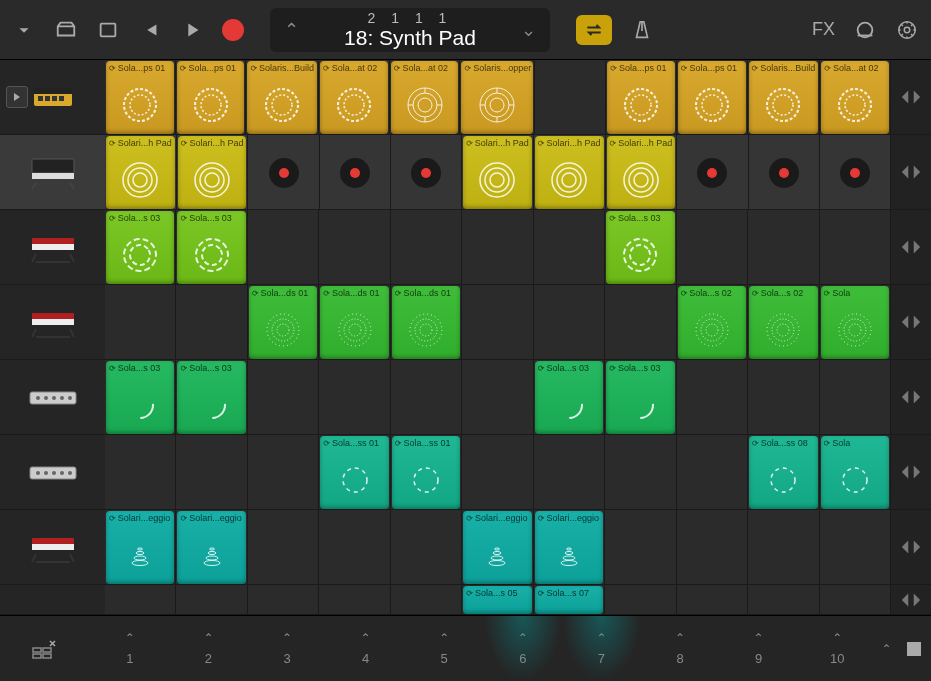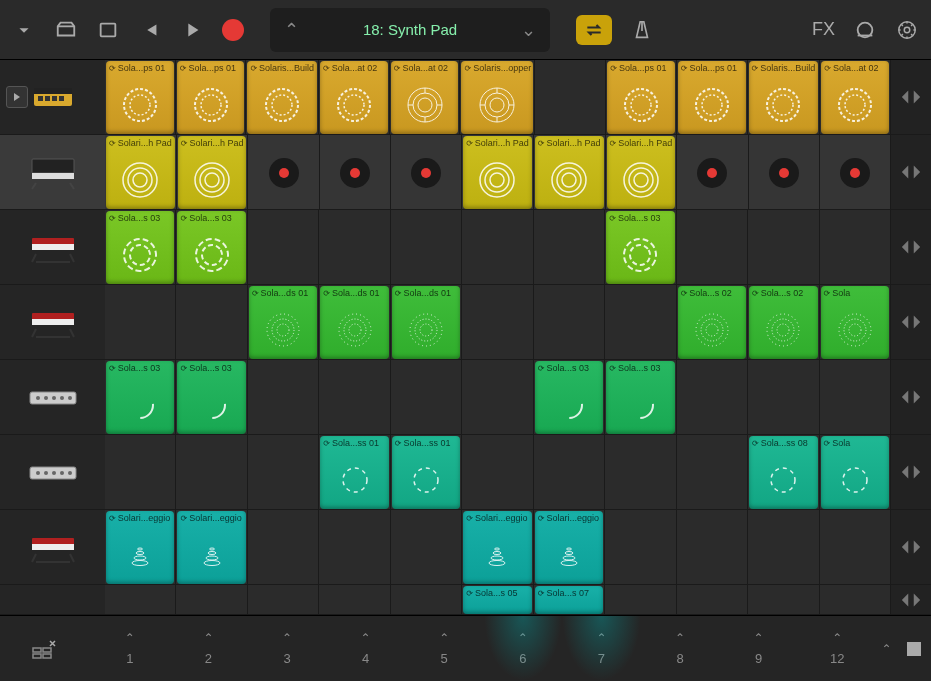--- a/index.html
+++ b/index.html
@@ -4,21 +4,21 @@
 <style>
   * { box-sizing: border-box; margin: 0; padding: 0; }
   html, body { width: 931px; height: 681px; background: #1a1a1a; font-family: -apple-system, Helvetica, Arial, sans-serif; color: #ccc; overflow: hidden; }
   .toolbar { height: 60px; background: #2a2a2a; display: flex; align-items: center; padding: 0 12px; gap: 18px; border-bottom: 1px solid #000; }
   .tool-icon { width: 24px; height: 24px; display: flex; align-items: center; justify-content: center; cursor: pointer; color: #aaa; }
   .tool-icon svg { width: 22px; height: 22px; }
   .rec-btn { width: 22px; height: 22px; border-radius: 50%; background: #e53935; }
   .display-box { flex: 0 0 280px; margin: 0 8px; height: 44px; background: #1e1e1e; border-radius: 6px; display: flex; align-items: center; justify-content: space-between; padding: 0 10px; }
   .display-center { text-align: center; flex: 1; }
   .display-top { font-size: 14px; color: #bbb; letter-spacing: 6px; }
-  .display-bottom { font-size: 15px; color: #86efac; }
+  .display-bottom { font-size: 21px; color: #ffffff; }
   .chevron { color: #888; font-size: 18px; cursor: pointer; padding: 4px; }
   .loop-btn { width: 36px; height: 30px; background: #c9a20a; border-radius: 6px; display:flex;align-items:center;justify-content:center; }
   .fx-label { font-size: 18px; color: #aaa; cursor: pointer; }
   .spacer { flex: 1; }
   
   .grid-area { position: relative; height: 555px; background: #2b2b2b; overflow: hidden; }
   .track-headers { position: absolute; left: 0; top: 0; width: 105px; height: 100%; background: #252525; }
   .track-header { height: 75px; border-bottom: 1px solid #1a1a1a; display: flex; align-items: center; justify-content: center; position: relative; }
   .track-header.sel { background: #3a3a3a; }
   .play-all { position: absolute; left: 6px; top: 50%; transform: translateY(-50%); width: 22px; height: 22px; background: #333; border:1px solid #555; border-radius:3px; display:flex;align-items:center;justify-content:center; }
@@ -87,20 +87,21 @@
   <div class="tool-icon">
       <svg viewBox="0 0 24 24" fill="currentColor">
         <path d="M8 5v14l11-7z"></path>
       </svg>
     </div>
   <div class="rec-btn"></div>
 
   <div class="display-box">
     <div class="chevron">⌃</div>
     <div class="display-center">
+      <div class="display-top">2  1  1     1</div>
       <div class="display-bottom">18: Synth Pad</div>
     </div>
     <div class="chevron">⌄</div>
   </div>
 
   <div class="loop-btn">
       <svg width="20" height="16" viewBox="0 0 24 18" fill="none" stroke="#2a2a2a" stroke-width="2.5">
         <path d="M4 6h14l-3-3M20 12H6l3 3"></path>
       </svg>
     </div>
@@ -879,21 +880,21 @@
       <div class="col-footer">
         <div class="col-chev">⌃</div>
         <div class="col-num">8</div>
       </div>
       <div class="col-footer">
         <div class="col-chev">⌃</div>
         <div class="col-num">9</div>
       </div>
       <div class="col-footer">
         <div class="col-chev">⌃</div>
-        <div class="col-num">12</div>
+        <div class="col-num">10</div>
       </div>
       <div class="col-footer" style="width: 20px;">
         <div class="col-chev">⌃</div>
       </div>
     </div>
   <div class="bottom-right">
       <div class="stop-sq"></div>
     </div>
 </div>
 

